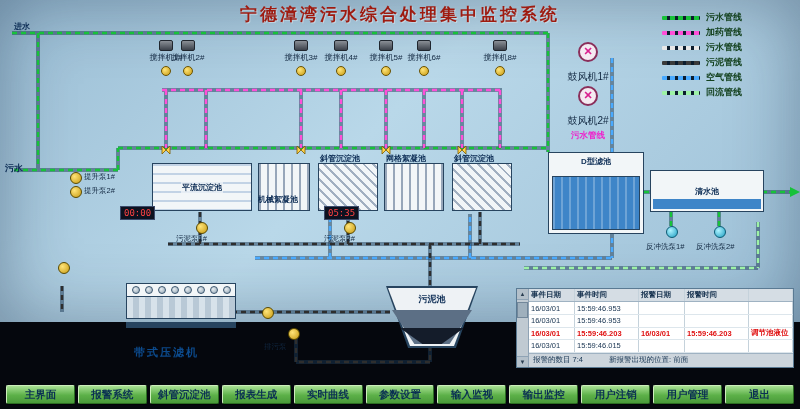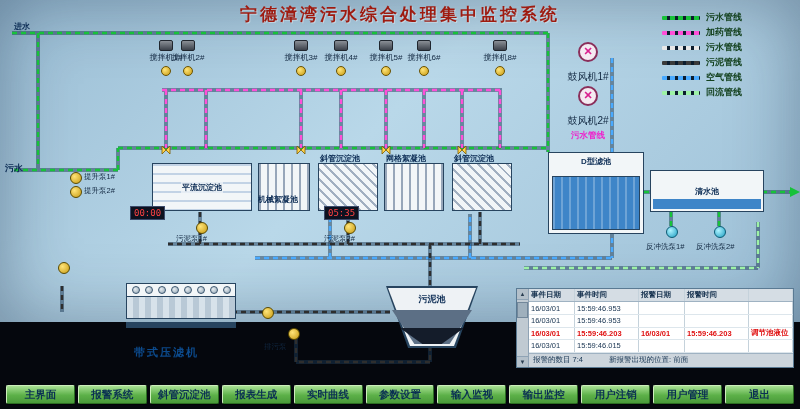--- a/index.html
+++ b/index.html
@@ -217,21 +217,21 @@
     <div class="pump cy" style="left:666px;top:226px;"></div>
     <div class="pump cy" style="left:714px;top:226px;"></div>
     <div class="small-label" style="left:646px;top:242px;">反冲洗泵1#</div>
     <div class="small-label" style="left:696px;top:242px;">反冲洗泵2#</div>
 
     <div class="pump" style="left:196px;top:222px;"></div>
     <div class="pump" style="left:344px;top:222px;"></div>
     <div class="small-label" style="left:176px;top:234px;">污泥泵1#</div>
     <div class="small-label" style="left:324px;top:234px;">污泥泵2#</div>
 
-    <div class="timer" style="left:130px;top:206px;">00:00</div>
+    <div class="timer" style="left:120px;top:206px;">00:00</div>
     <div class="timer" style="left:324px;top:206px;">05:35</div>
 
     <div class="press">
       <div class="rollbar">
         <b class="roll"></b>
           <b class="roll"></b>
           <b class="roll"></b>
           <b class="roll"></b>
           <b class="roll"></b>
           <b class="roll"></b>

